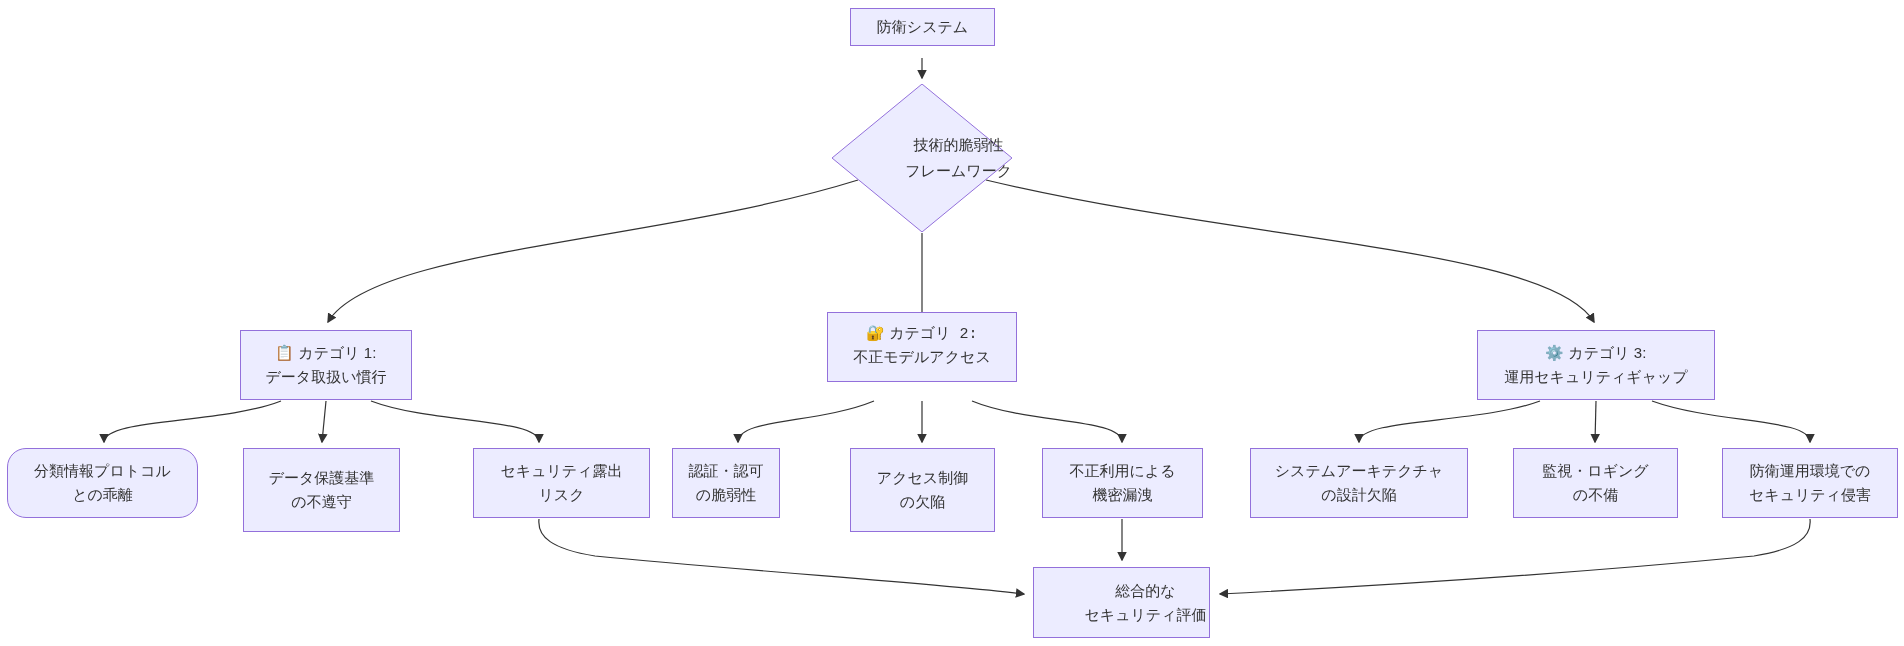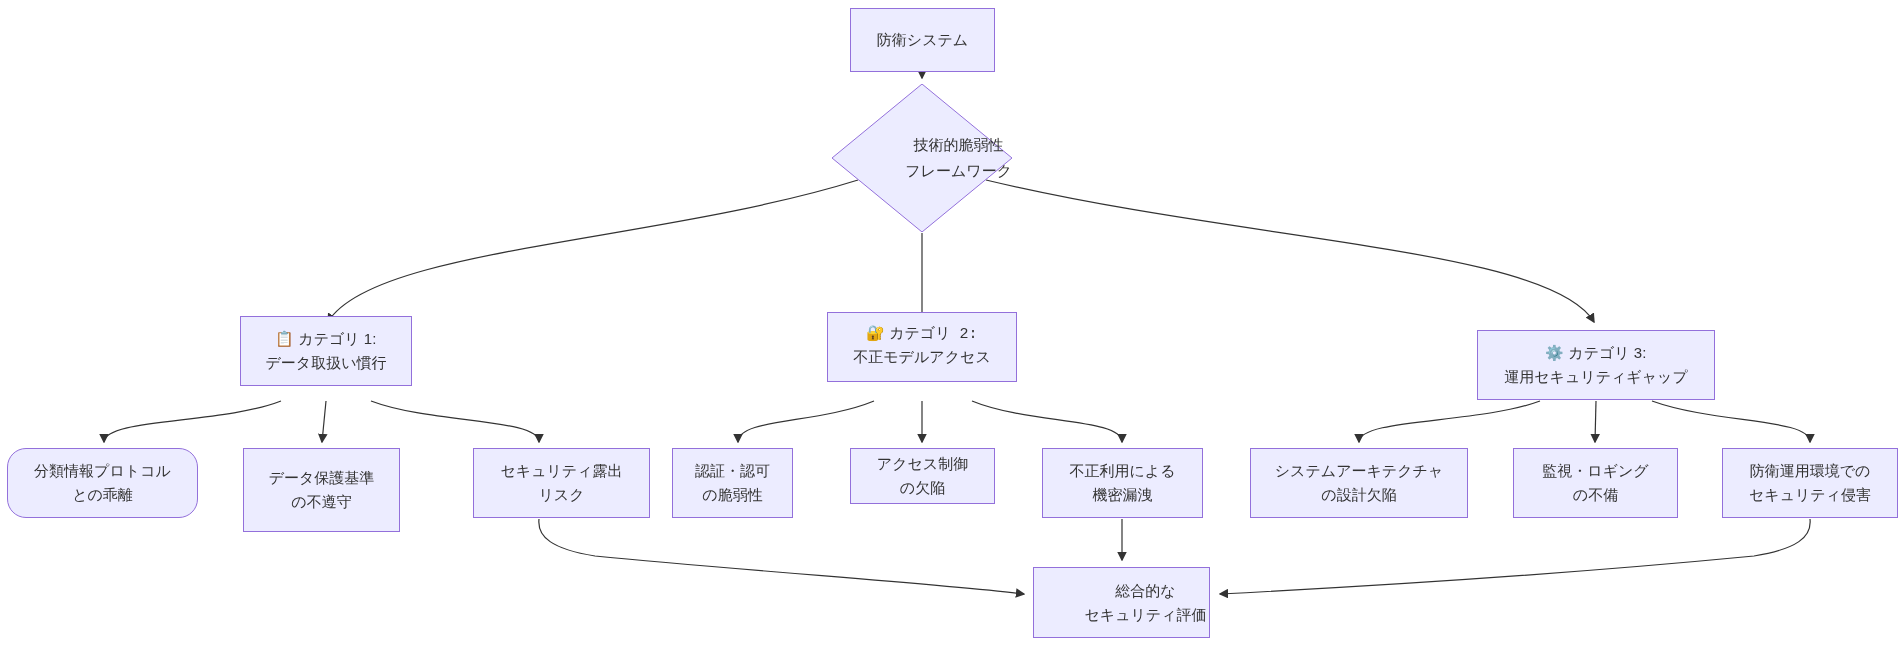--- a/index.html
+++ b/index.html
@@ -61,35 +61,35 @@
 
     <path class="edgepath" d="M1540,401 C1478,424 1359,418 1359,442" marker-end="url(#arrowhead)"></path>
     <path class="edgepath" d="M1596,401 L1595,442" marker-end="url(#arrowhead)"></path>
     <path class="edgepath" d="M1652,401 C1716,424 1810,418 1810,442" marker-end="url(#arrowhead)"></path>
 
     <path class="edgepath" d="M539,519 C537,537 552,549 595,556 C750,571 952,585 1024,594" marker-end="url(#arrowhead)"></path>
     <path class="edgepath" d="M1122,519 L1122,560" marker-end="url(#arrowhead)"></path>
     <path class="edgepath" d="M1810,519 C1812,537 1797,549 1754,556 C1598,571 1396,585 1220,594" marker-end="url(#arrowhead)"></path>
   </svg>
 
-  <div class="node" style="left:850px;top:8px;width:145px;height:64px;">
+  <div class="node" style="left:850px;top:8px;width:145px;height:38px;">
     <span class="nline">防衛システム</span>
   </div>
 
   <div class="diamond-wrap" style="left:832px;top:84px;width:180px;height:148px;">
     <svg width="180" height="148">
       <polygon points="90,0 180,74 90,148 0,74" fill="#ECECFF" stroke="#9370DB" stroke-width="1"></polygon>
     </svg>
     <div class="diamond-text">
       <div class="nline">技術的脆弱性</div>
       <div class="nline">フレームワーク</div>
     </div>
   </div>
 
-  <div class="node" style="left:240px;top:316px;width:172px;height:70px;">
+  <div class="node" style="left:240px;top:330px;width:172px;height:70px;">
     <div class="nline">
       <span class="icon">📋</span><span>カテゴリ 1:</span>
     </div>
     <div class="nline">データ取扱い慣行</div>
   </div>
 
   <div class="node" style="left:827px;top:312px;width:190px;height:70px;font-family:Liberation Mono, monospace;">
     <div class="nline">
       <span class="icon">🔐</span><span>カテゴリ 2:</span>
     </div>
@@ -111,26 +111,26 @@
   <div class="node" style="left:243px;top:448px;width:157px;height:84px;">
     <div class="nline">データ保護基準</div>
     <div class="nline">の不遵守</div>
   </div>
 
   <div class="node" style="left:473px;top:448px;width:177px;height:70px;">
     <div class="nline">セキュリティ露出</div>
     <div class="nline">リスク</div>
   </div>
 
-  <div class="node" style="left:672px;top:448px;width:121px;height:70px;">
+  <div class="node" style="left:672px;top:448px;width:108px;height:70px;">
     <div class="nline">認証・認可</div>
     <div class="nline">の脆弱性</div>
   </div>
 
-  <div class="node" style="left:850px;top:448px;width:145px;height:56px;">
+  <div class="node" style="left:850px;top:448px;width:145px;height:84px;">
     <div class="nline">アクセス制御</div>
     <div class="nline">の欠陥</div>
   </div>
 
   <div class="node" style="left:1042px;top:448px;width:161px;height:70px;">
     <div class="nline">不正利用による</div>
     <div class="nline">機密漏洩</div>
   </div>
 
   <div class="node" style="left:1250px;top:448px;width:218px;height:70px;font-family:Liberation Serif, serif;">

